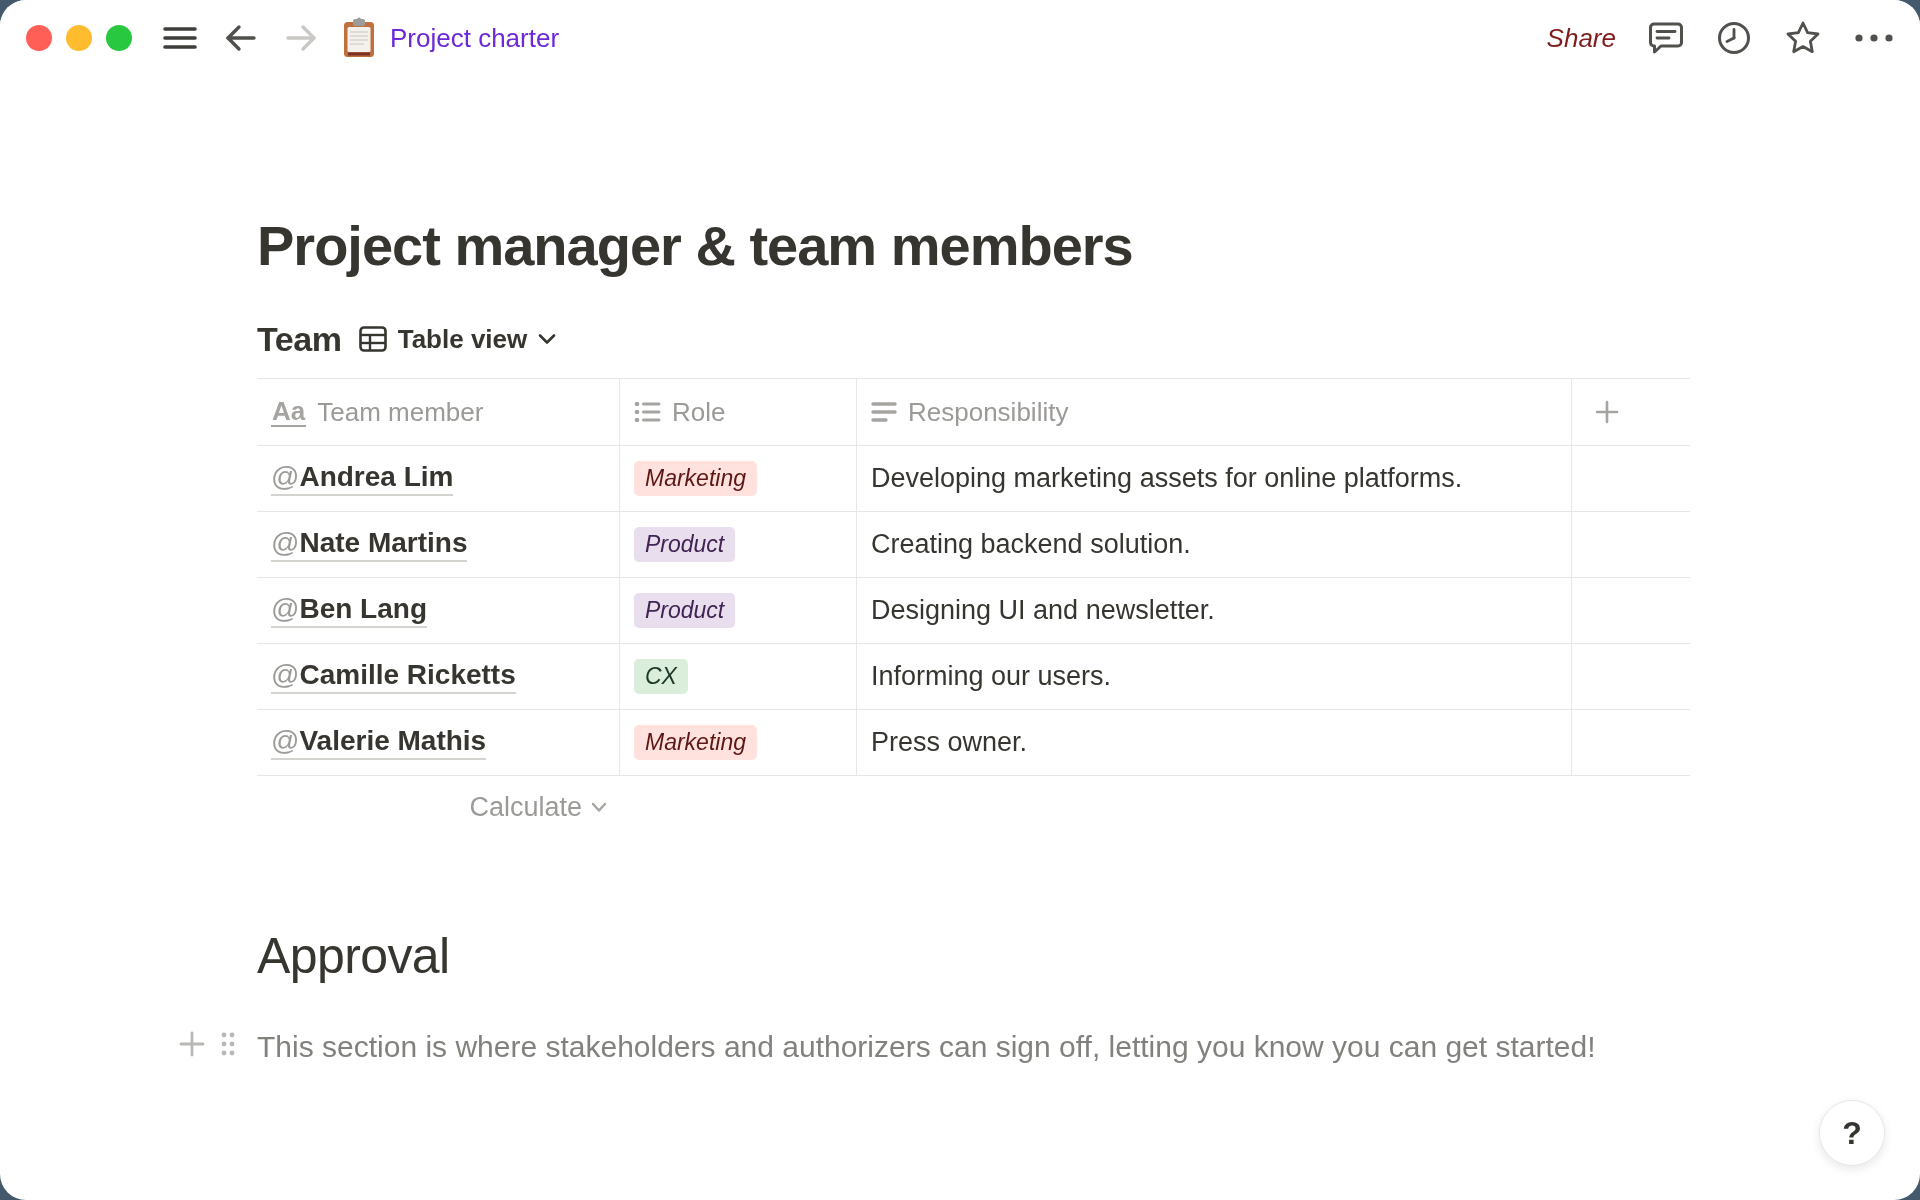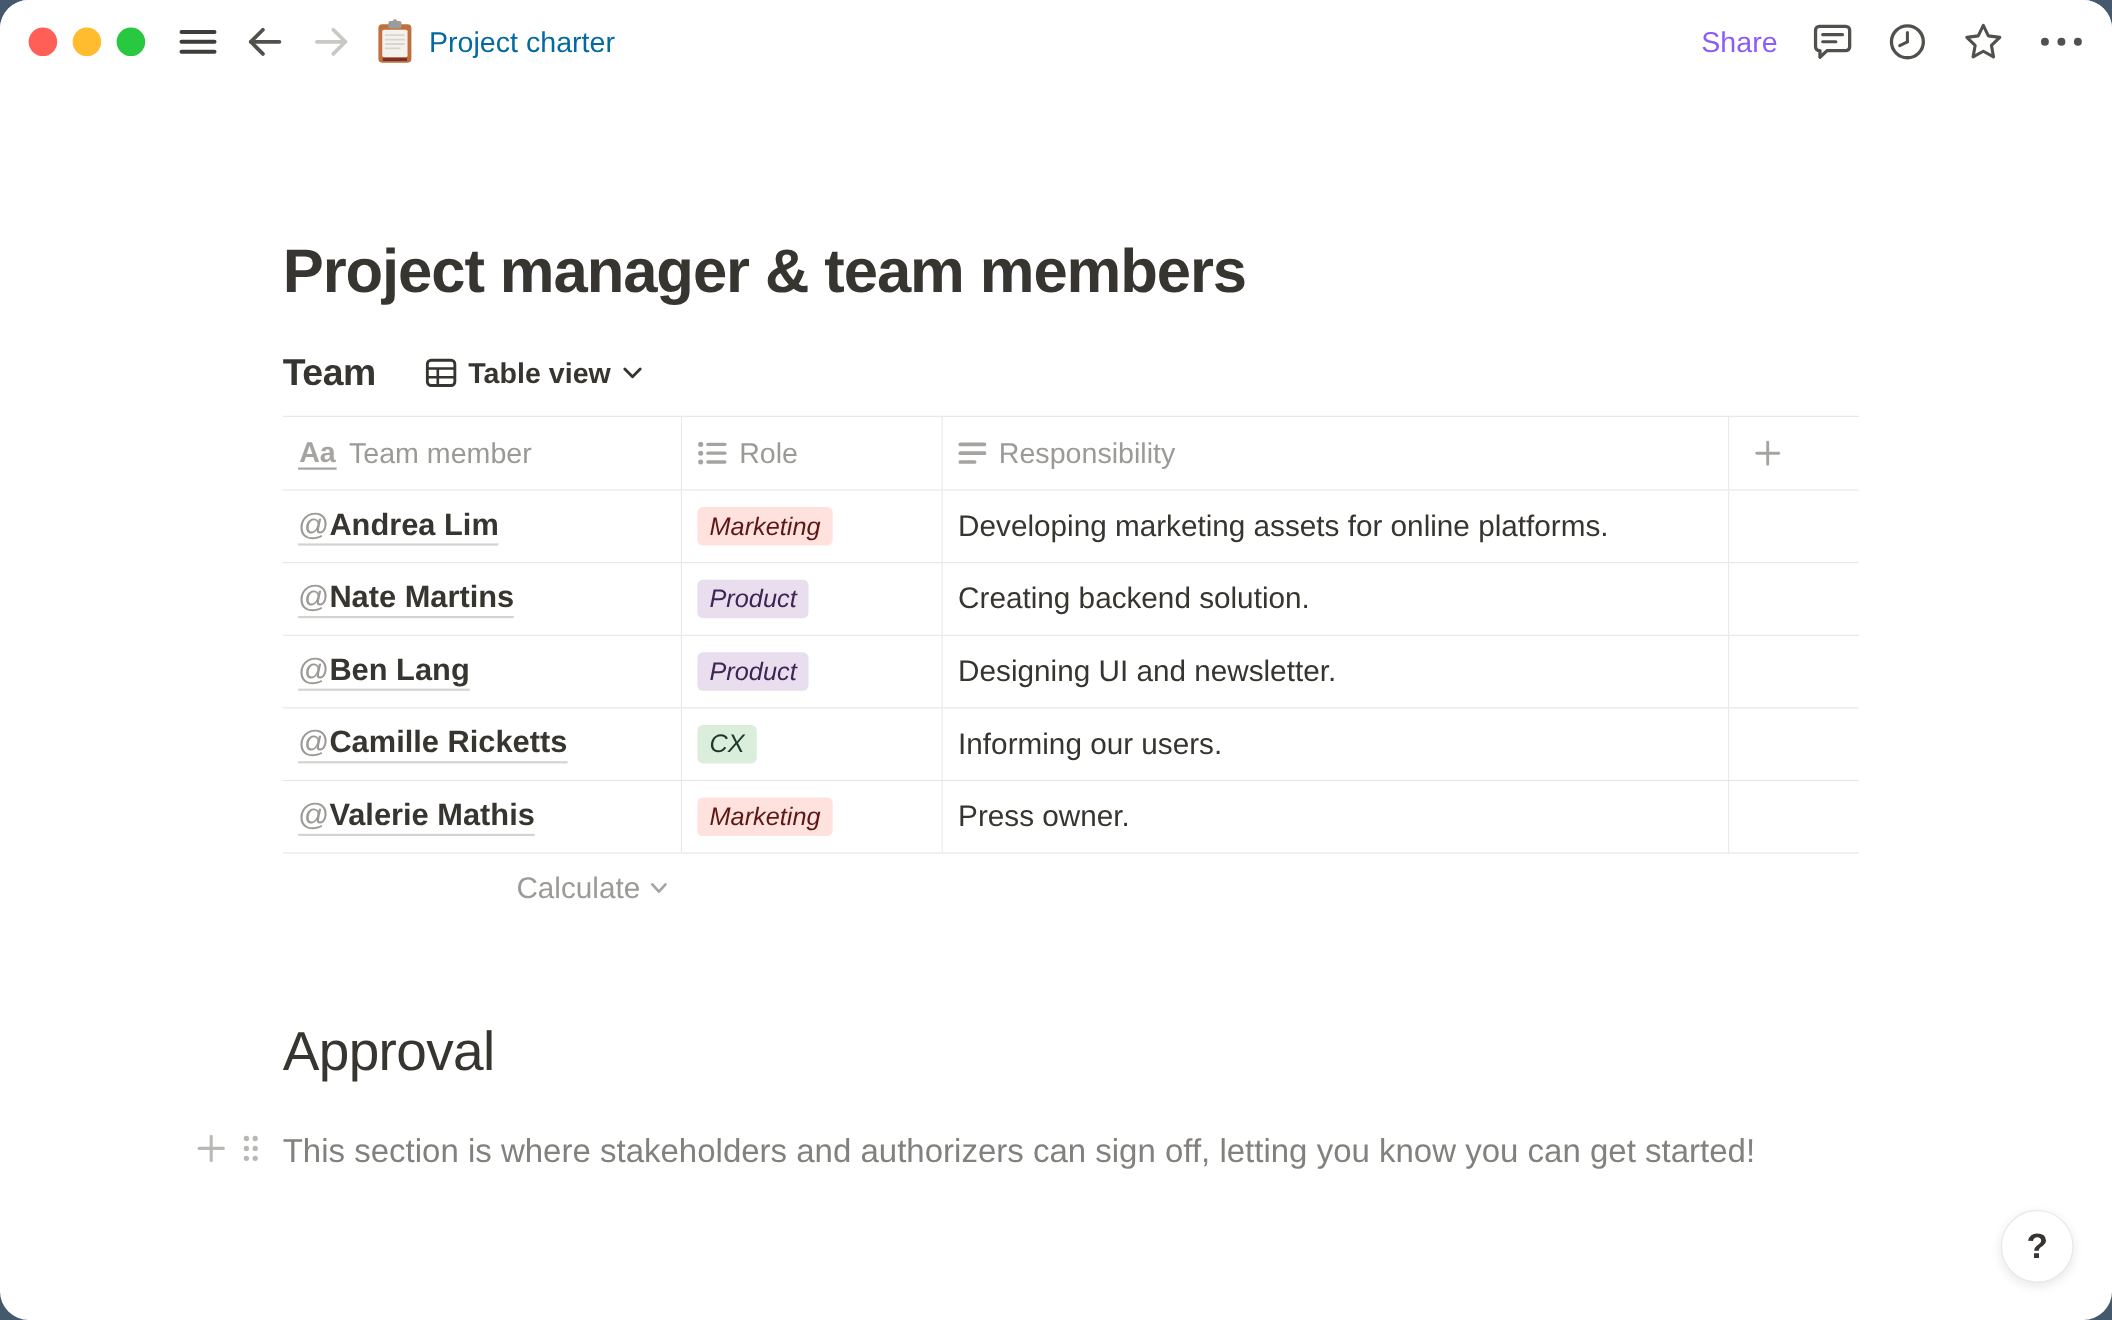--- a/index.html
+++ b/index.html
@@ -20,30 +20,30 @@
   
   .topbar {
     height:76px; display:flex; align-items:center;
     padding:0 26px; background:#FFFFFF;
   }
   .lights { display:flex; gap:14px; align-items:center; }
   .light { width:26px; height:26px; border-radius:50%; }
   .nav-group { display:flex; align-items:center; gap:26px; margin-left:30px; }
   .icon-btn { display:flex; align-items:center; justify-content:center; cursor:pointer; background:none; border:none; }
   .doc { display:flex; align-items:center; gap:12px; margin-left:22px; }
-  .doc-title { font-size:26px; font-weight:500; color:#0369a1; }
+  .doc-title { font-size:26px; font-weight:500; color:#6d28d9; }
   .tb-spacer { flex:1; }
   .tb-right { display:flex; align-items:center; gap:32px; }
-  .share { font-size:26px; color:#8b5cf6; }
+  .share { font-size:26px; color:#7f1d1d;font-style:italic; }
 
   
   .content { position:relative; margin-left:257px; width:1433px; padding-top:136px; }
   h1.page-title { font-size:56px; font-weight:700; letter-spacing:-1px; color:#37352F; line-height:1.2; }
 
-  .team-row { display:flex; align-items:center; gap:44px; margin-top:36px; height:48px; }
+  .team-row { display:flex; align-items:center; gap:16px; margin-top:36px; height:48px; }
   .team-heading { font-size:34px; font-weight:700; letter-spacing:-0.4px; }
   .view-switcher { display:flex; align-items:center; gap:10px; cursor:pointer; }
   .view-label { font-size:26px; font-weight:600; }
 
   
   .db-table { margin-top:15px; width:1433px; font-size:27px; }
   .thead, .tr {
     display:grid;
     grid-template-columns:363px 237px 715px 118px;
     border-bottom:1px solid #E7E6E4;

